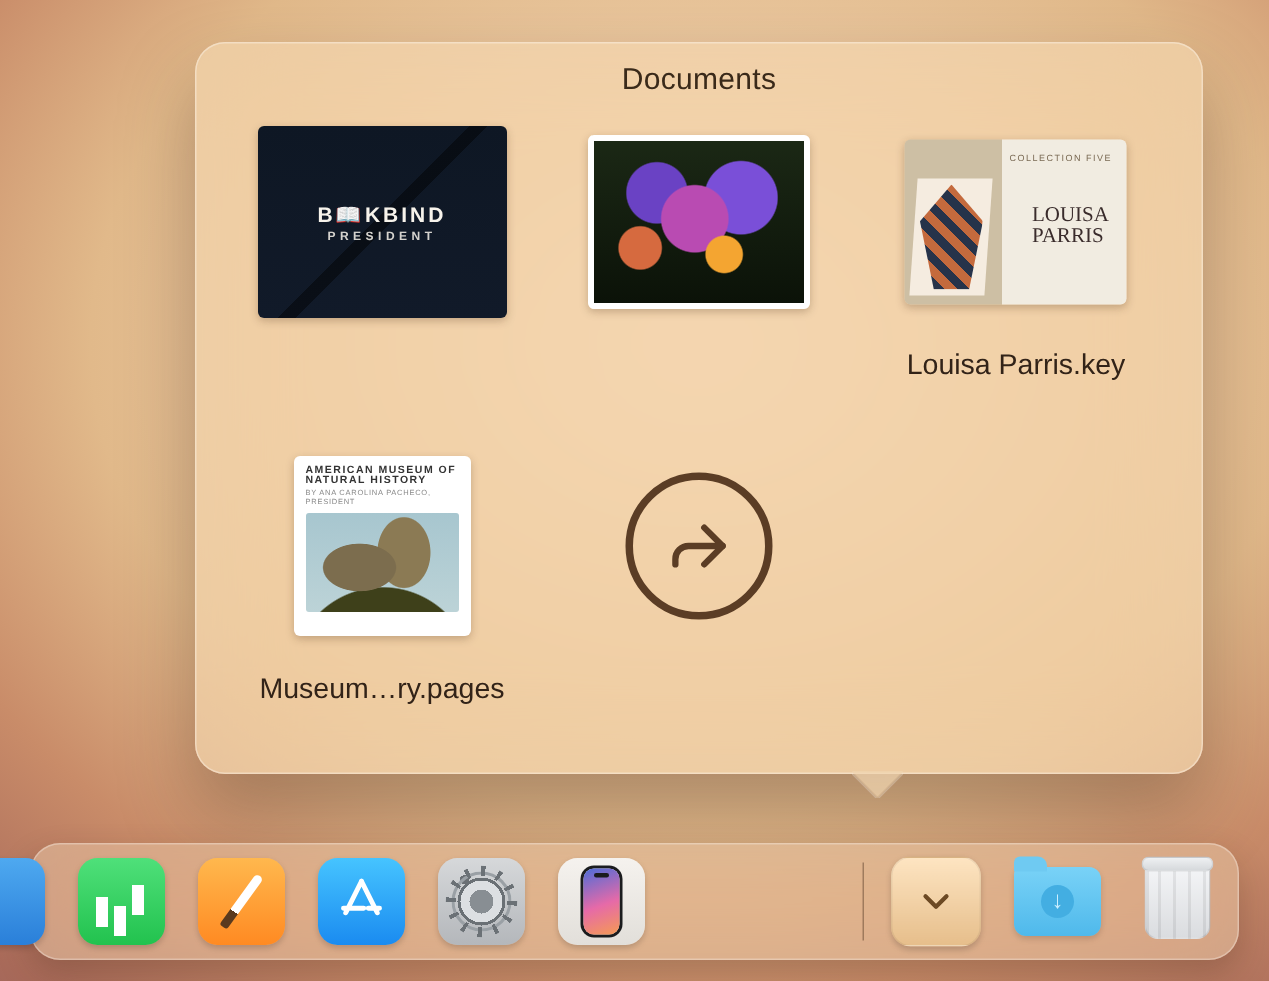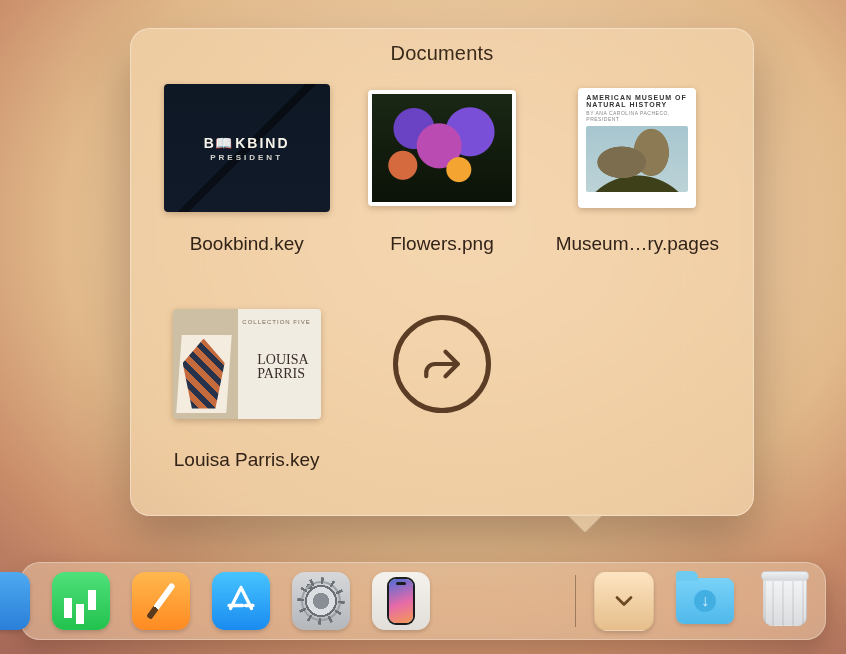--- a/index.html
+++ b/index.html
@@ -25,21 +25,21 @@
         #aa6b5a 78%,
         #8e595a 90%,
         #7e5463 100%);
   }
 
   
   .popover {
     position: absolute;
     left: 130px;
     top: 28px;
-    width: 624px;
+    width: 672px;
     height: 488px;
     border-radius: 20px;
     background: rgba(241, 213, 176, 0.65);
     backdrop-filter: blur(30px) saturate(1.2);
     -webkit-backdrop-filter: blur(30px) saturate(1.2);
     box-shadow:
       0 0 0 1px rgba(255,255,255,0.35) inset,
       0 25px 50px rgba(70,40,30,0.35);
     display: flex;
     flex-direction: column;
@@ -386,57 +386,55 @@
 
     <div class="grid">
 
       <div class="item">
         <div class="thumb-wrap">
           <div class="thumb t-wide no-frame bookbind">
             <span class="brand-top">B📖KBIND</span>
             <span class="brand-sub">PRESIDENT</span>
           </div>
         </div>
-        <div class="label">Bookbind.key</div>
       </div>
 
       <div class="item">
         <div class="thumb-wrap">
           <div class="thumb t-medium flowers"></div>
         </div>
-        <div class="label">Flowers.png</div>
       </div>
 
-
-      <div class="item">
-        <div class="thumb-wrap">
-          <div class="thumb t-port museum">
-            <div class="hdr">AMERICAN MUSEUM OF NATURAL HISTORY</div>
-            <div class="sub">BY ANA CAROLINA PACHECO, PRESIDENT</div>
-            <div class="hero"></div>
-          </div>
-        </div>
-        <div class="label">Museum…ry.pages</div>
-      </div>
 
       <div class="item">
         <div class="thumb-wrap">
           <div class="thumb t-wide parris">
             <span class="tag">COLLECTION FIVE</span>
             <div class="name">
               <span>LOUISA</span><br>
               <span>PARRIS</span>
             </div>
           </div>
         </div>
         <div class="label">Louisa Parris.key</div>
       </div>
 
       <div class="item">
         <div class="thumb-wrap">
+          <div class="thumb t-port museum">
+            <div class="hdr">AMERICAN MUSEUM OF NATURAL HISTORY</div>
+            <div class="sub">BY ANA CAROLINA PACHECO, PRESIDENT</div>
+            <div class="hero"></div>
+          </div>
+        </div>
+        <div class="label">Museum…ry.pages</div>
+      </div>
+
+      <div class="item">
+        <div class="thumb-wrap">
           <div class="finder-circle">
             <svg viewBox="0 0 24 24" width="42" height="42" fill="none" stroke="currentColor" stroke-width="2.4" stroke-linecap="round" stroke-linejoin="round">
               <path d="M14 5l7 7-7 7"></path>
               <path d="M21 12H8a5 5 0 0 0-5 5v2"></path>
             </svg>
           </div>
         </div>
       </div>
 
     </div>

